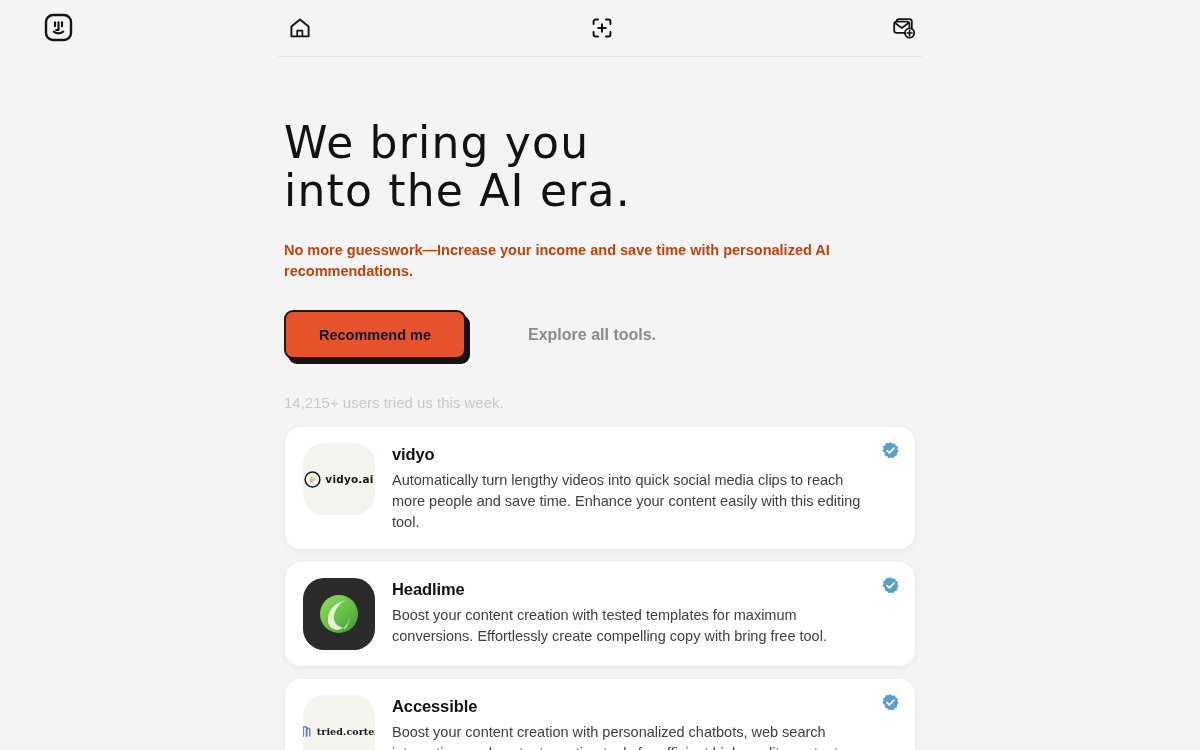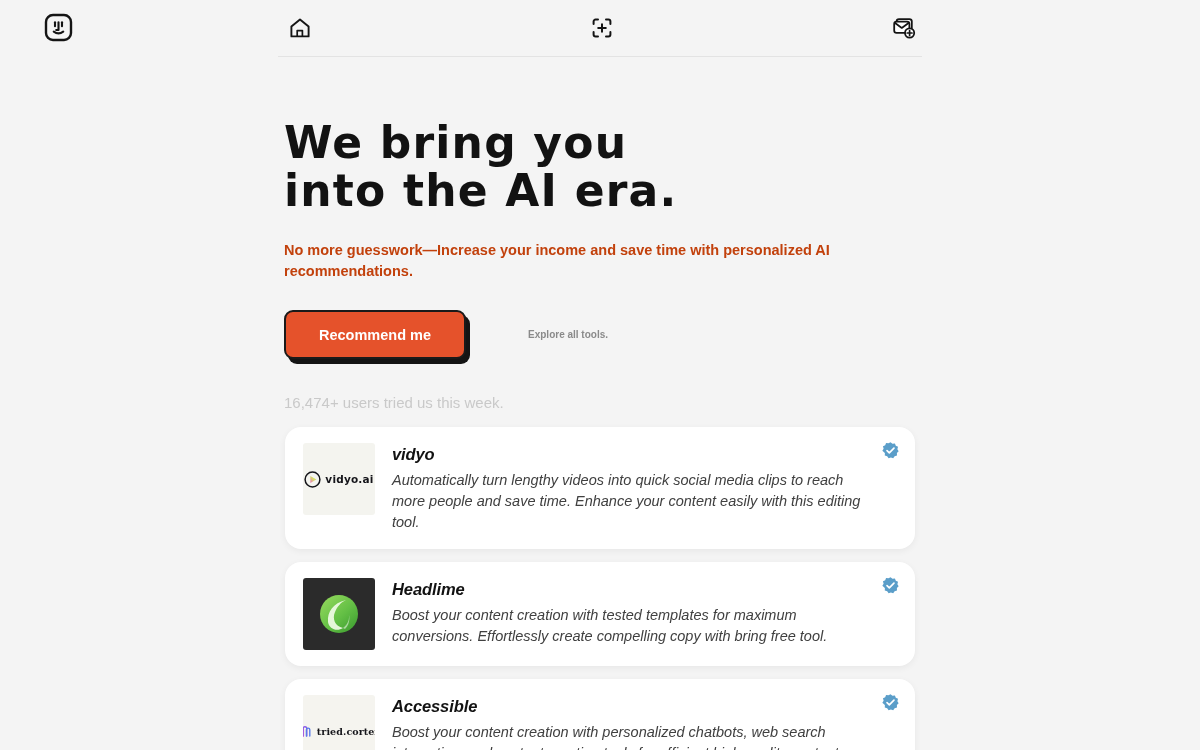--- a/index.html
+++ b/index.html
@@ -61,21 +61,21 @@
     top: 57px;
     width: 644px;
   }
 
   .hero {
     padding-top: 62px;
   }
 
   .headline {
     font-family: "DejaVu Sans", sans-serif;
-    font-weight: 700;
+    font-weight: 400;
     font-size: 44px;
     line-height: 48px;
     letter-spacing: 1.2px;
     color: #121212;
     padding-left: 6px;
     white-space: pre-line;
   }
 
   .subhead {
     margin-top: 25px;
@@ -95,32 +95,32 @@
   }
 
   .btn-recommend {
     position: relative;
     display: inline-flex;
     align-items: center;
     justify-content: center;
     height: 49px;
     padding: 0 33px;
     background: #e5522b;
-    color: #ffffff;
+    color: #0f172a;
     font-size: 14.5px;
     font-weight: 700;
     border: 2.5px solid #1a1a1a;
     border-radius: 9px;
     box-shadow: 4px 5px 0 0 #141414;
     cursor: pointer;
   }
 
   .explore-link {
     margin-left: 62px;
-    font-size: 10px;
+    font-size: 16px;
     font-weight: 700;
     color: #8a8a8a;
     cursor: pointer;
   }
 
   .users-line {
     margin-top: 35px;
     padding-left: 6px;
     font-size: 15px;
     color: #c9c9c9;
@@ -144,31 +144,31 @@
     padding: 16px 18px 16px 18px;
     display: flex;
     gap: 17px;
     cursor: pointer;
   }
 
   .card-logo {
     flex: 0 0 auto;
     width: 72px;
     height: 72px;
-    border-radius: 3px;
+    border-radius: 21px;
     display: flex;
     align-items: center;
     justify-content: center;
     overflow: hidden;
   }
   .logo-vidyo      { background: #f4f4ef; }
   .logo-headlime   { background: #2b2b2b; }
   .logo-textcortex { background: #f5f4ef; }
 
-  .card-body { flex: 1 1 auto; padding-top: 2px; padding-right: 28px; font-style: italic; }
+  .card-body { flex: 1 1 auto; padding-top: 2px; padding-right: 28px; }
 
   .card-title {
     font-size: 16.5px;
     font-weight: 700;
     color: #121212;
     letter-spacing: -0.1px;
   }
 
   .card-desc {
     margin-top: 6px;
@@ -260,21 +260,21 @@
     <h1 class="headline">We bring you
 into the AI era.</h1>
 
     <p class="subhead">No more guesswork—Increase your income and save time with personalized AI recommendations.</p>
 
     <div class="cta-row">
       <button class="btn-recommend">Recommend me</button>
       <a class="explore-link">Explore all tools.</a>
     </div>
 
-    <div class="users-line">16,474+ users tried us this week.</div>
+    <div class="users-line">14,215+ users tried us this week.</div>
 
   </section>
 
   <section class="cards">
 
     <div class="card">
       <div class="card-logo logo-vidyo">
         <div class="vidyo-art">
           <svg width="17" height="17" viewBox="0 0 17 17">
             <defs>

